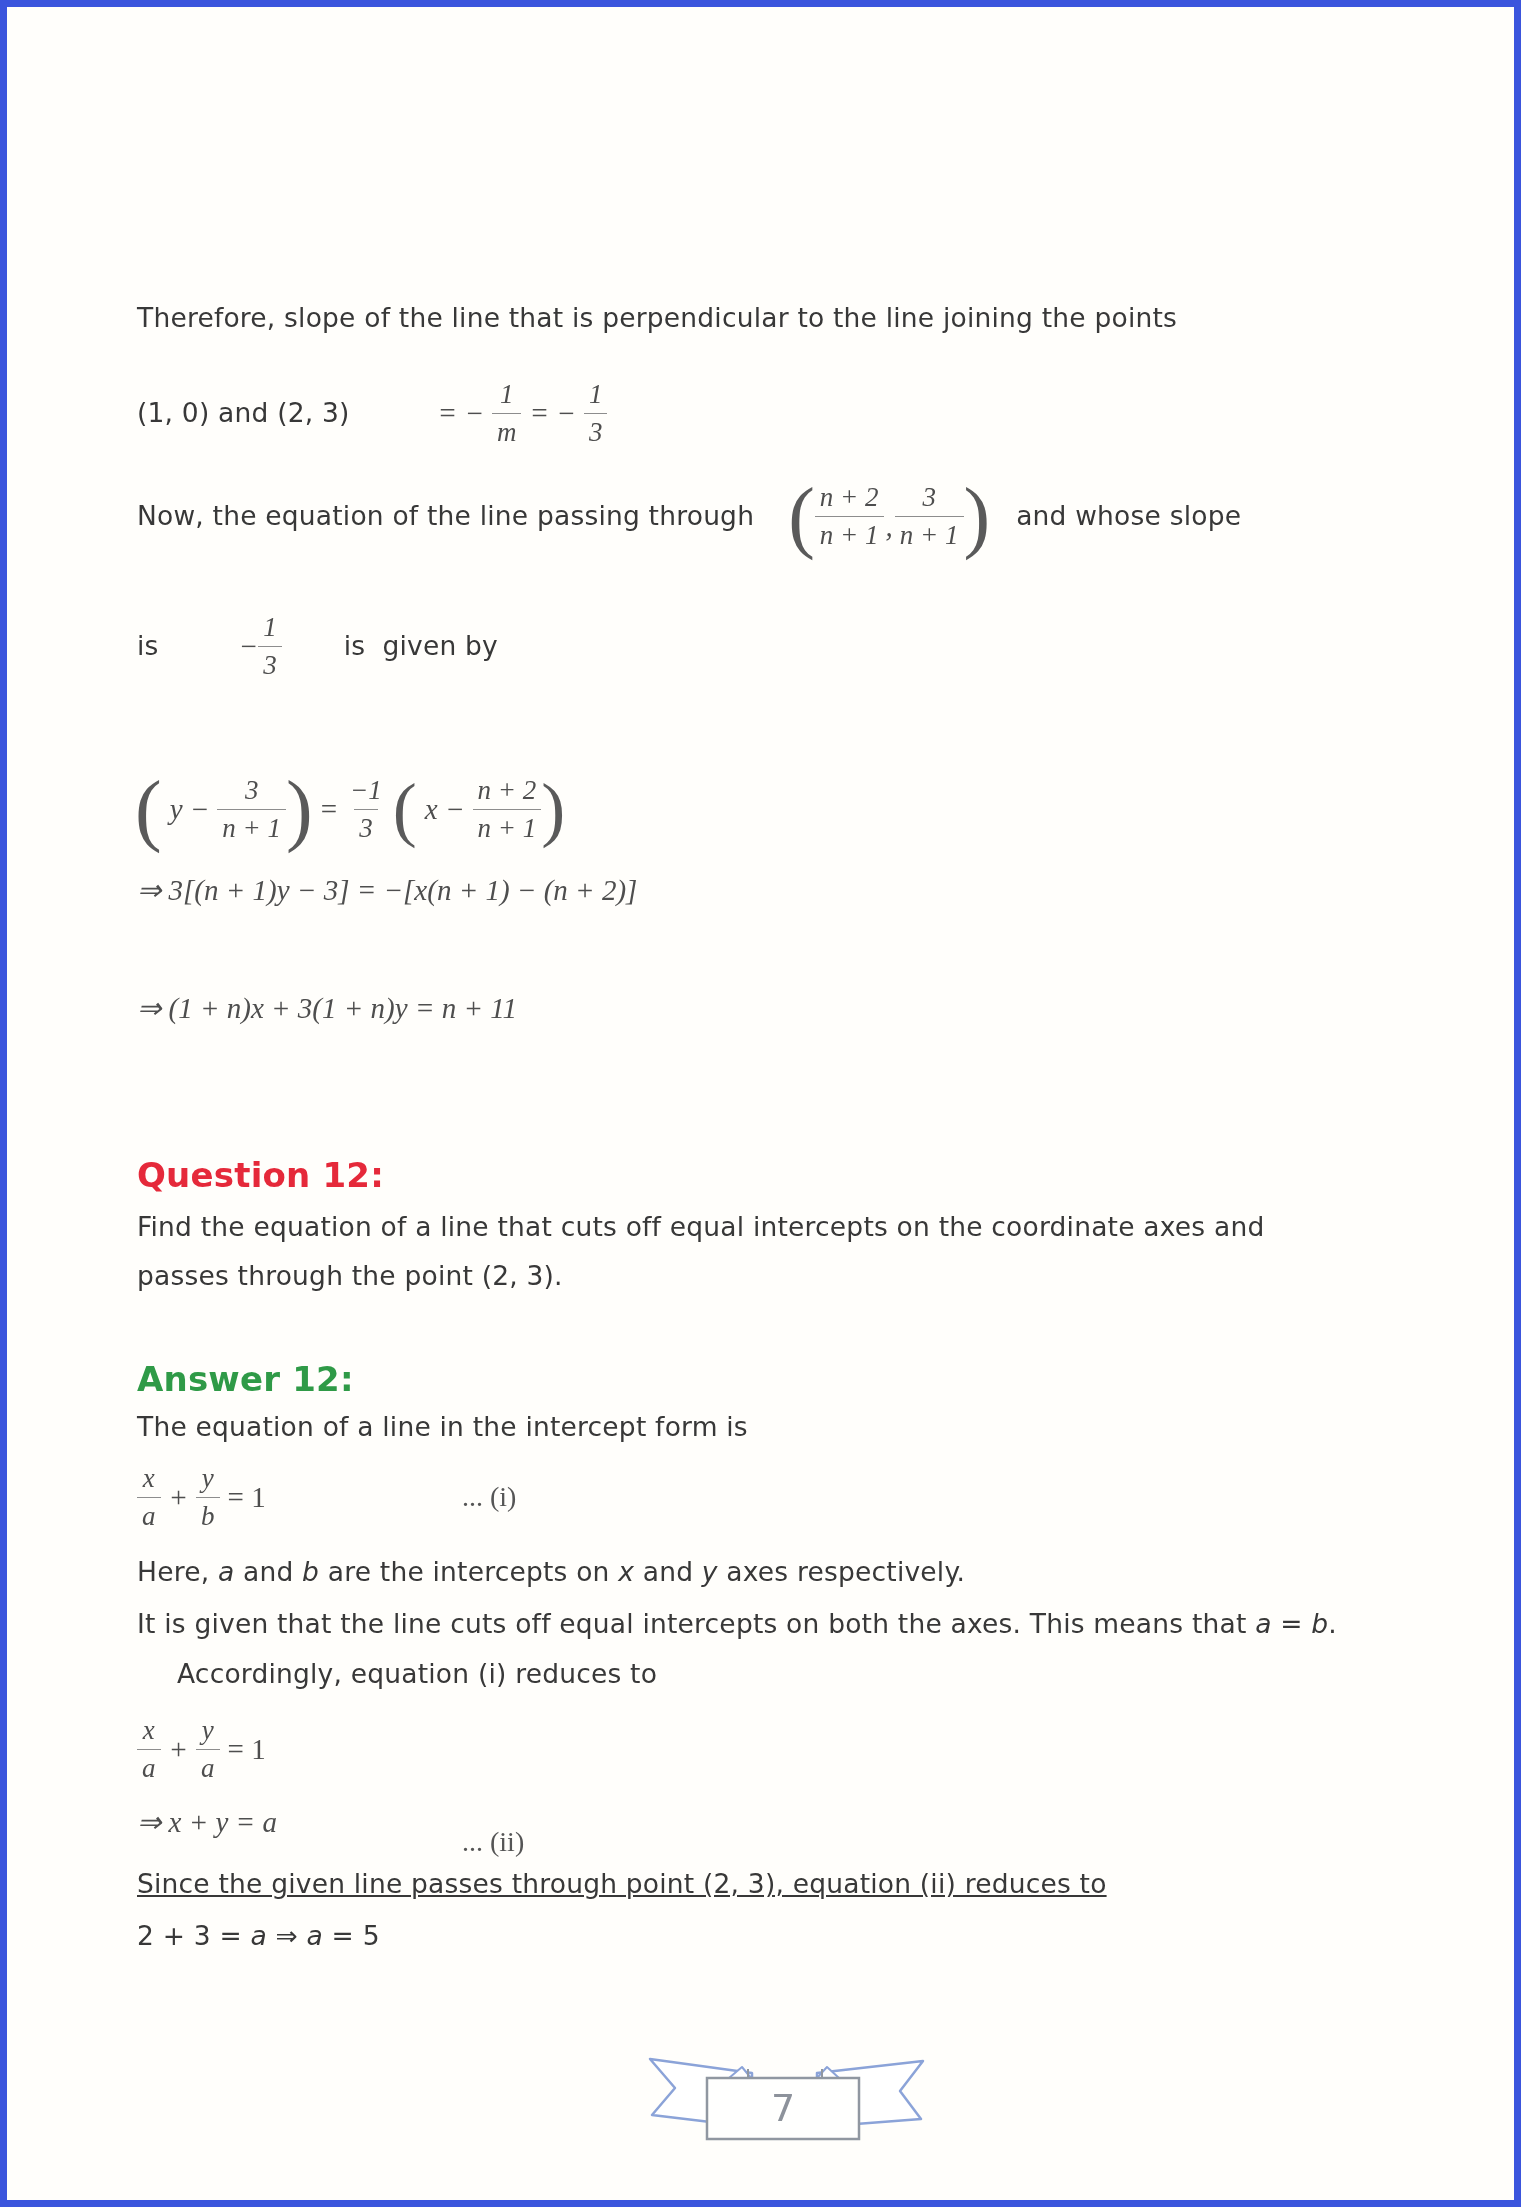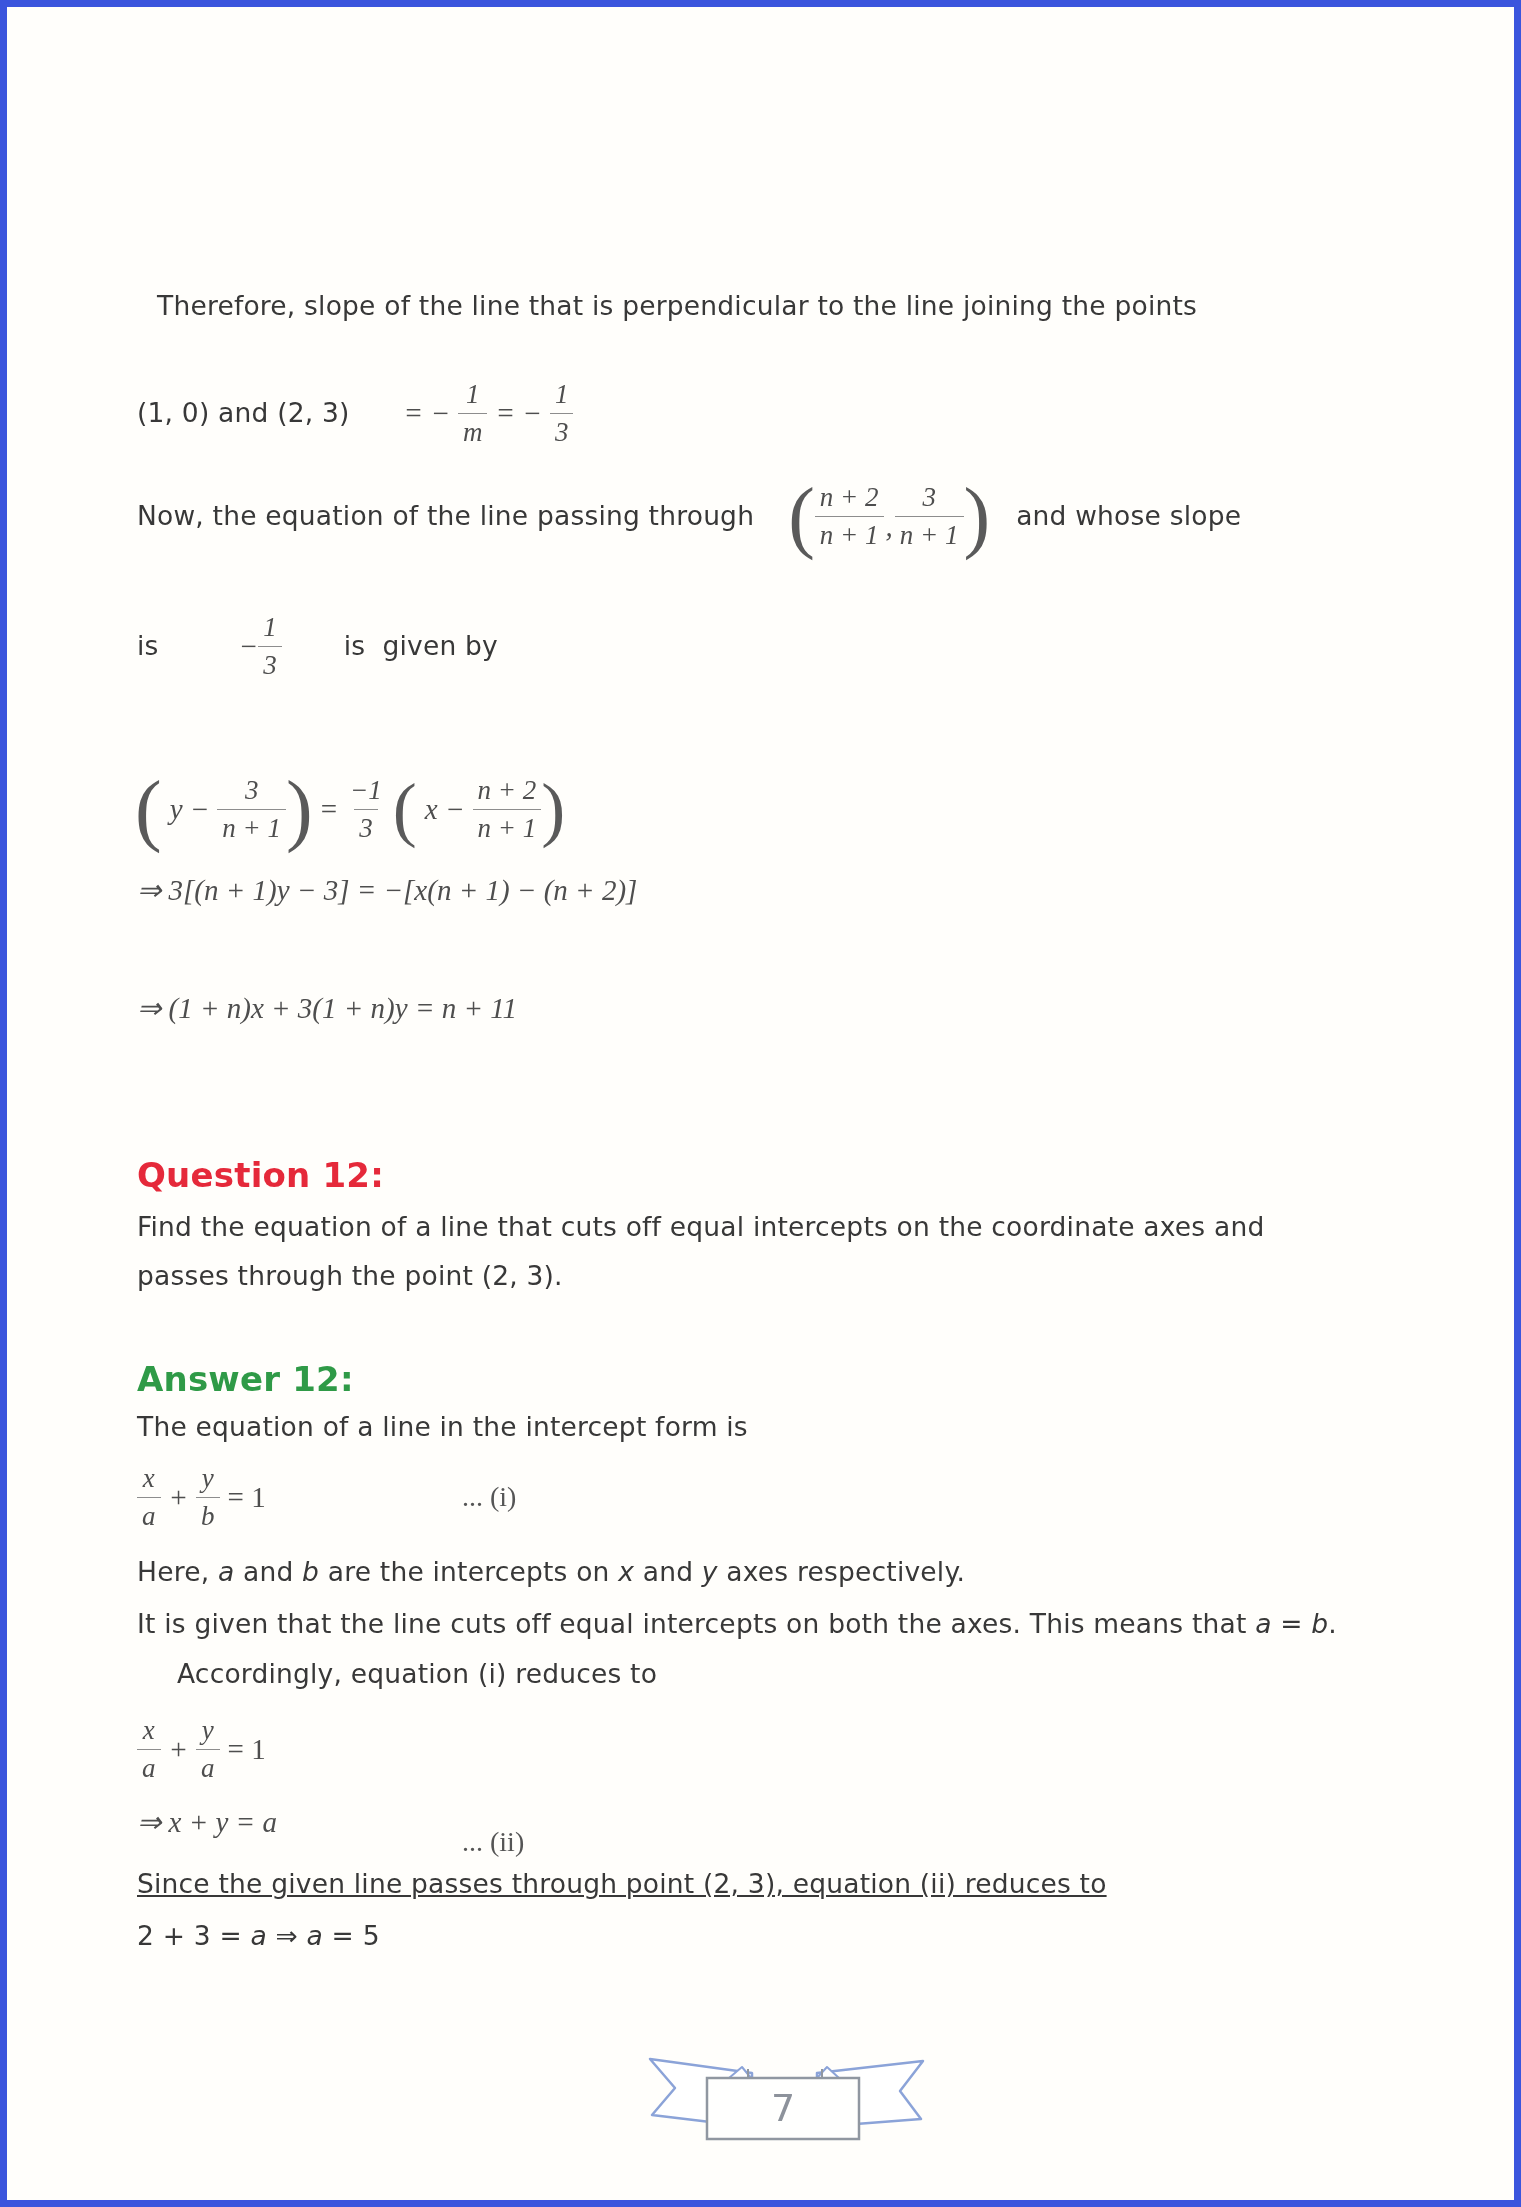--- a/index.html
+++ b/index.html
@@ -35,23 +35,23 @@
         font-size:80px; line-height:0; color:#5a5a5a; }
   .bp-sm { font-size:72px; }
   .eq-label { font-family:"Liberation Serif", serif; font-style:normal; color:#555; font-size:28px; }
   .comma { align-self:flex-end; margin:0 2px 6px; }
 </style>
 </head>
 <body>
 
 <div class="page">
 
-  <div class="abs body-text" style="left:130px; top:282px;margin-left:20px;">Therefore, slope of the line that is perpendicular to the line joining the points</div>
+  <div class="abs body-text" style="left:130px; top:294px;">Therefore, slope of the line that is perpendicular to the line joining the points</div>
 
-  <div class="abs mrow" style="left:130px; top:363px; height:86px;">
+  <div class="abs mrow" style="left:130px; top:363px; height:86px;gap:34px;">
     <span class="body-text">(1, 0) and (2, 3)</span>
     <span class="mrow math m29" style="margin-left:46px;">
       <span class="op">= −</span>
       <span class="frac f27">
         <span class="num">1</span>
         <span class="den">m</span>
       </span>
       <span class="op">= −</span>
       <span class="frac f27">
         <span class="num">1</span>

